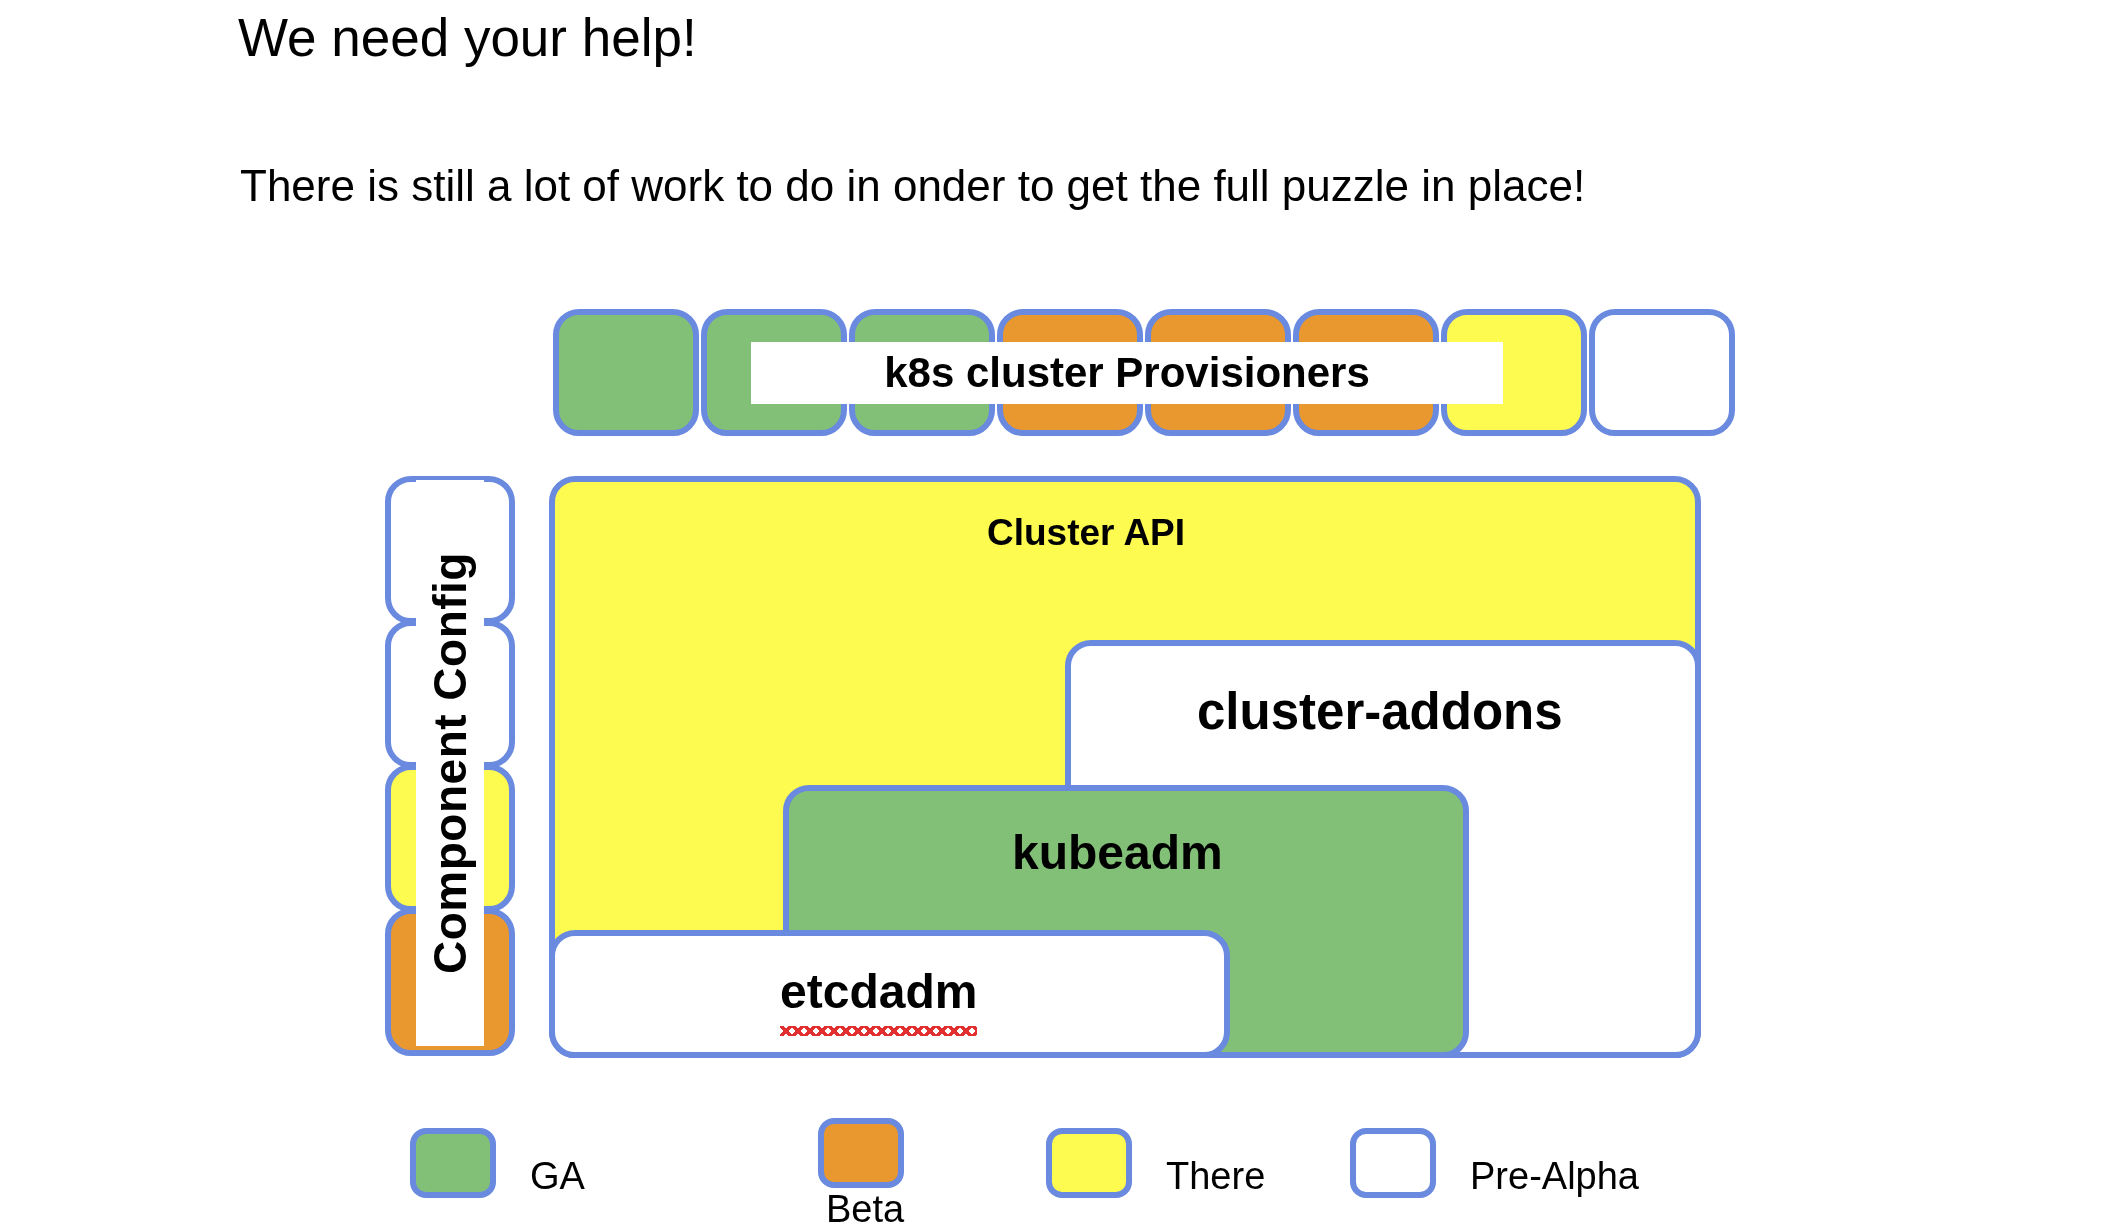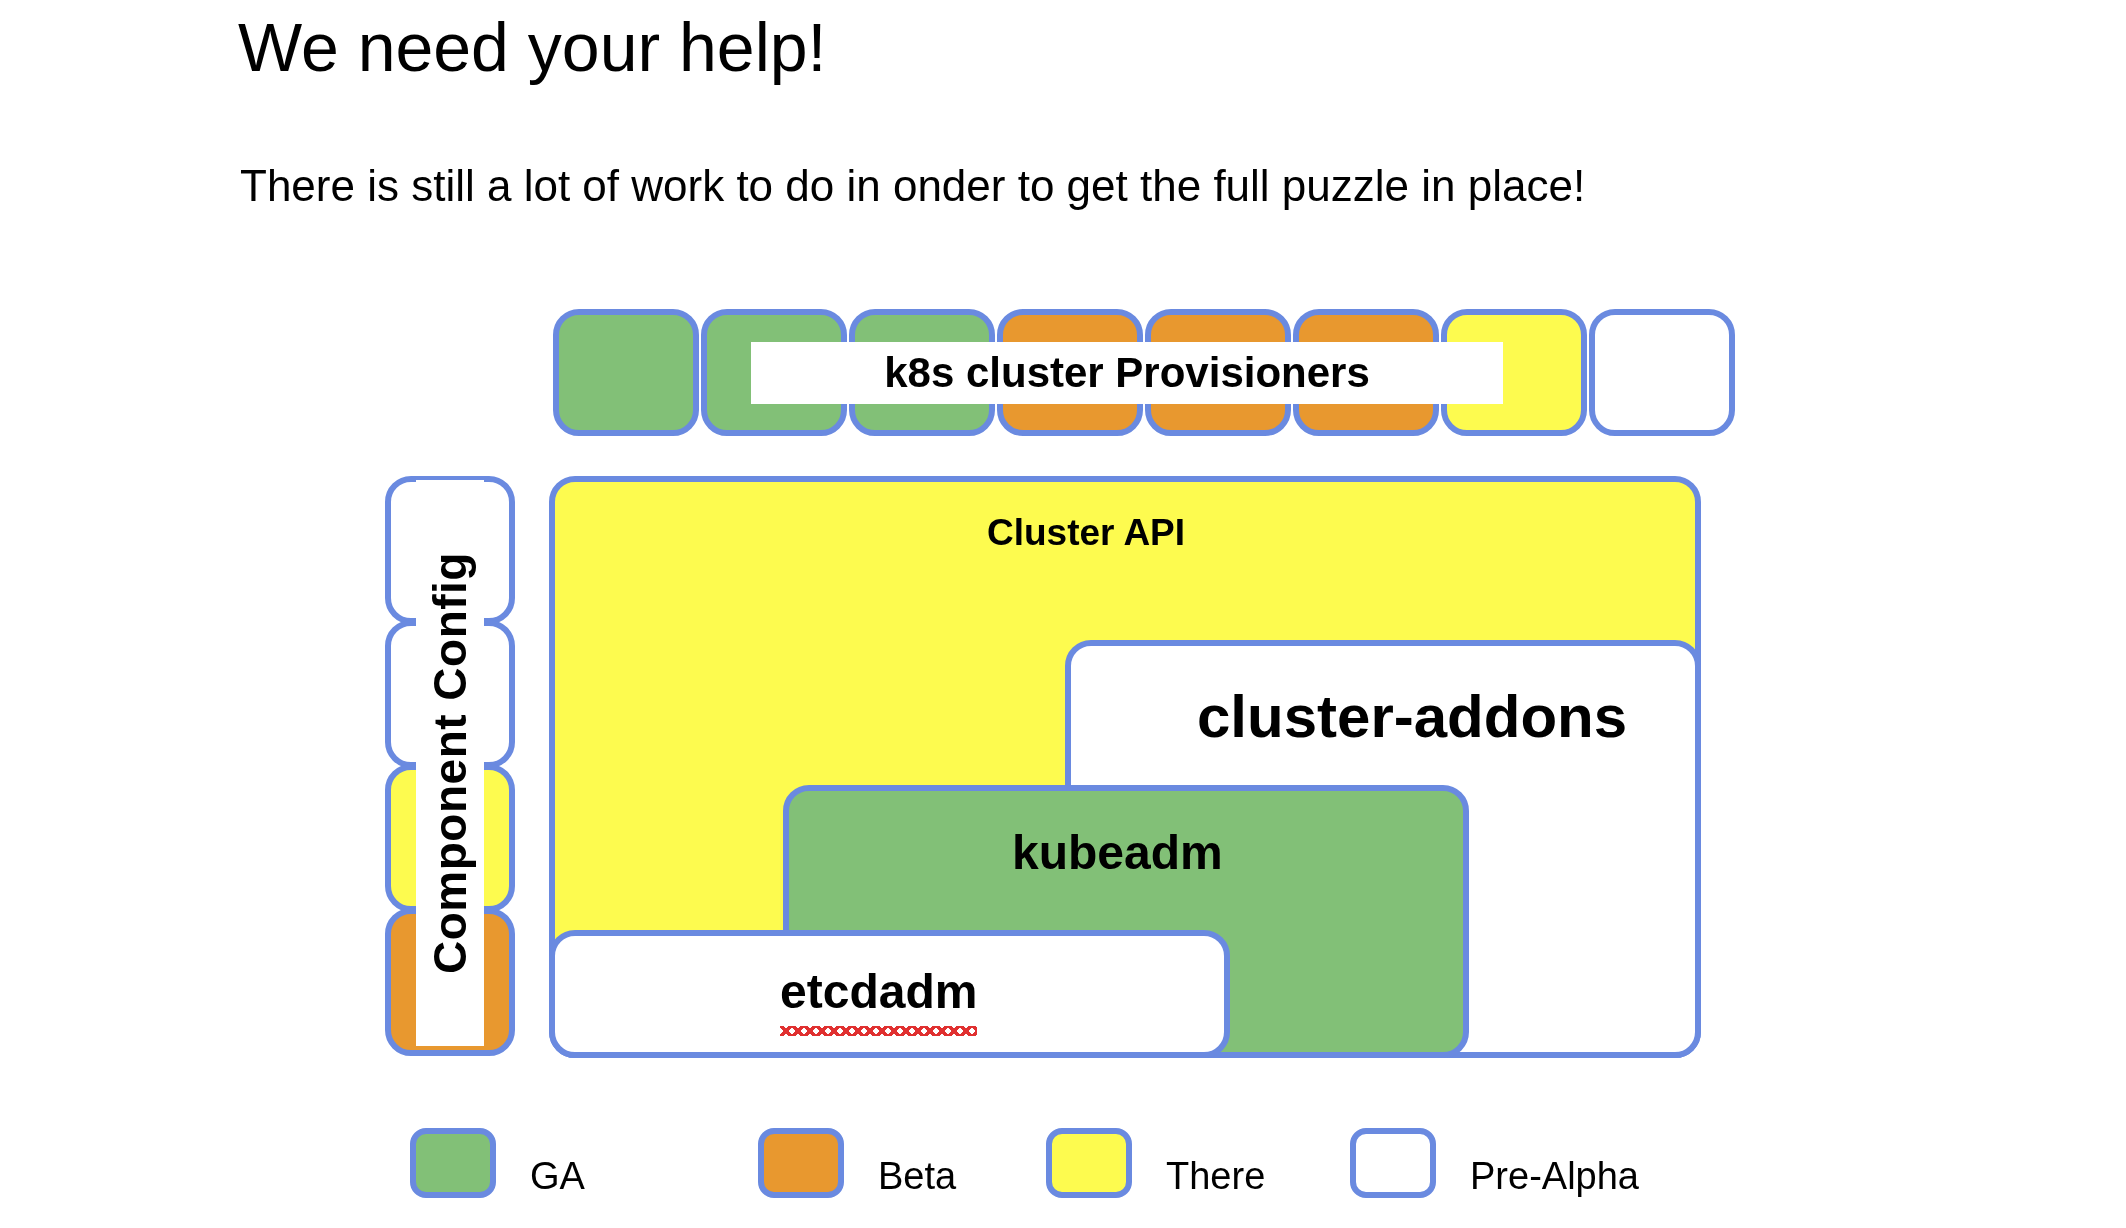--- a/index.html
+++ b/index.html
@@ -13,21 +13,21 @@
     position: relative;
     font-family: "Liberation Sans", sans-serif;
     overflow: hidden;
   }
 
   
   #slide-title {
     position: absolute;
     left: 238px;
     top: 8px;
-    font-size: 68px;
+    font-size: 53px;
     font-weight: 400;
     color: #000000;
     line-height: 1.15;
     white-space: nowrap;
   }
   #slide-subtitle {
     position: absolute;
     left: 240px;
     top: 160px;
     font-size: 44px;
@@ -185,37 +185,37 @@
     </div>
 
   <div id="cc-strip">
     <span>Component Config</span>
   </div>
 
   <div id="nested-stack">
       <div class="rbox" style="left: 537px; top: 476px; width: 1152px; height: 582px; background: rgb(253, 251, 79);"></div>
       <div class="stack-label" style="left: 975px; top: 512px; font-size: 37px;">Cluster API</div>
       <div class="rbox" style="left: 1053px; top: 640px; width: 636px; height: 418px; background: rgb(255, 255, 255);"></div>
-      <div class="stack-label" style="left: 1185px; top: 682px; font-size: 60px;">cluster-addons</div>
+      <div class="stack-label" style="left: 1185px; top: 682px; font-size: 51px;">cluster-addons</div>
       <div class="rbox" style="left: 771px; top: 785px; width: 686px; height: 273px; background: rgb(130, 192, 119);"></div>
       <div class="stack-label" style="left: 1000px; top: 825px; font-size: 48px; text-align: right;">kubeadm</div>
       <div class="rbox" style="left: 537px; top: 930px; width: 681px; height: 128px; background: rgb(255, 255, 255);"></div>
       <div class="stack-label" style="left: 768px; top: 964px; font-size: 48px;">etcdadm</div>
     </div>
 
   <div id="etcdadm-squiggle" style="left: 768px; top: 1026px; width: 197.391px;"></div>
 
 </div>
 
 <div id="legend">
     <div class="legend-item" style="left: 410px;">
       <div class="legend-swatch" style="background: rgb(130, 192, 119);"></div>
       <div class="legend-text">GA</div>
     </div>
-    <div class="legend-item" style="left: 758px;">
+    <div class="legend-item" style="left: 792px; flex-direction: column;">
       <div class="legend-swatch" style="background: rgb(232, 152, 47);"></div>
       <div class="legend-text">Beta</div>
     </div>
     <div class="legend-item" style="left: 1046px;">
       <div class="legend-swatch" style="background: rgb(253, 251, 79);"></div>
       <div class="legend-text">There</div>
     </div>
     <div class="legend-item" style="left: 1350px;">
       <div class="legend-swatch" style="background: rgb(255, 255, 255);"></div>
       <div class="legend-text">Pre-Alpha</div>

